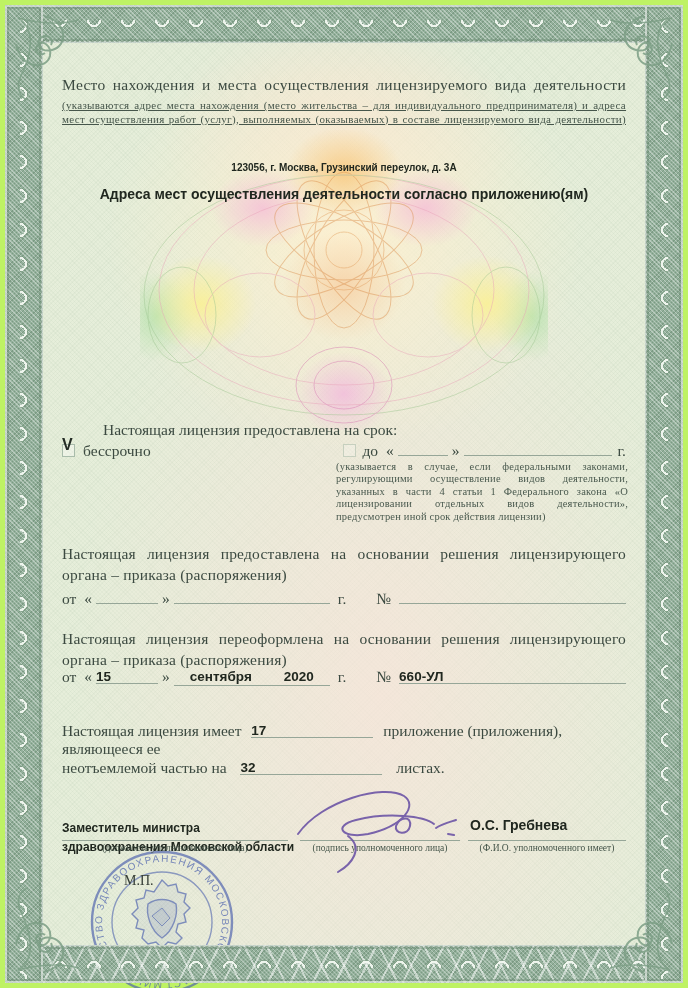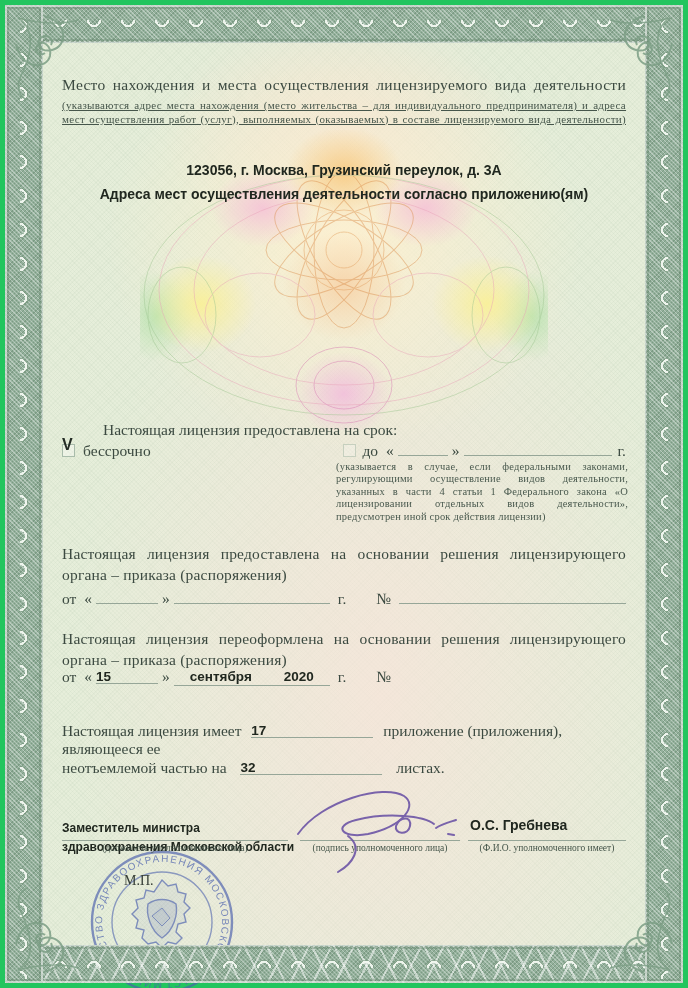--- a/index.html
+++ b/index.html
@@ -1,18 +1,18 @@
 <!DOCTYPE html>
 <html style="--border_green: #93b09b; --interior_green: #e6eeda; --text_main: #3c4a41; --text_bold: #20271f; --line_gray: #96a698; --stamp_blue: #4d62ae; --signature_purple: #6d55a6;"><head>
 <meta charset="utf-8">
 <style>
   html,body{margin:0;padding:0;background:#888;}
   .page{
     position:relative;width:688px;height:988px;margin:0 auto;
-    background:#22c55e;overflow:hidden;
+    background:#bef264;overflow:hidden;
     font-family:"Liberation Serif", serif;color:var(--text_main,#3c4a41);
   }
   
   .band{position:absolute;z-index:6;background-color:var(--border_green,#93b09b);
     background-image:
       repeating-linear-gradient(45deg, rgba(255,255,255,.35) 0 1px, transparent 1px 3px),
       repeating-linear-gradient(-45deg, rgba(80,115,88,.35) 0 1px, transparent 1px 3px);
     box-shadow: inset 0 0 0 2px rgba(255,255,255,.55), inset 0 0 0 4px rgba(96,130,102,.35);
   }
   .band-top{top:5px;left:5px;right:5px;height:38px;}
@@ -73,21 +73,21 @@
       radial-gradient(ellipse 75px 65px at 50% 88%, rgba(242,185,220,.8), rgba(242,185,220,0) 65%);
   }
   .rosette svg{position:absolute;inset:0;width:100%;height:100%;opacity:.45;}
   
   .abs{position:absolute;z-index:3;}
   .heading{left:62px;top:76px;width:564px;font-size:15.5px;letter-spacing:.3px;
     text-align:justify;text-align-last:justify;}
   .subtext{left:62px;top:99px;width:564px;font-size:11px;line-height:13.6px;
     letter-spacing:.3px;color:#46564b;text-align:justify;text-align-last:justify;text-decoration:underline;}
   .sans-b{font-family:"Liberation Sans", sans-serif;font-weight:bold;color:var(--text_bold,#20271f);}
-  .address{left:62px;top:162px;width:564px;text-align:center;font-size:14px;}
+  .address{left:62px;top:162px;width:564px;text-align:center;font-size:10px;}
   .addr-note{left:62px;top:186px;width:564px;text-align:center;font-size:14px;}
   .term-label{left:62px;top:421px;width:400px;font-size:15.5px;margin-left:41px;}
   .term-row{left:62px;top:440px;width:564px;display:flex;align-items:baseline;font-size:15.5px;}
   .cbx{display:inline-block;width:11px;height:11px;border:1px solid #a9bcab;
     background:rgba(255,255,255,.35);position:relative;top:1px;}
   .cbx .mark{position:absolute;left:-1px;top:-9px;font-family:"Liberation Sans",sans-serif;
     font-weight:bold;font-size:16px;color:#242c25;}
   .blank{display:inline-block;border-bottom:1px solid var(--line_gray,#96a698);
     height:15px;vertical-align:baseline;text-align:left;}
   .footnote{left:336px;top:461px;width:292px;font-size:10.5px;line-height:12.4px;
@@ -196,20 +196,21 @@
     <span style="margin-left:8px;">«</span>
     <span class="blank" style="width:62px;margin:0 4px;"><span class="val">15</span></span>
     <span>»</span>
     <span class="blank" style="width:156px;margin:0 8px 0 4px;display:inline-flex;justify-content:space-around;align-items:baseline;">
       <span class="val">сентября</span>
       <span class="val">2020</span>
     </span>
     <span>г.</span>
     <span style="width:30px;"></span>
     <span>№</span>
+    <span class="blank" style="flex:1;margin-left:8px;"><span class="val">660-УЛ</span></span>
   </div>
 
   <div class="abs attach1">
     <span>Настоящая лицензия имеет</span>
     <span class="blank" style="width:122px;margin:0 6px;"><span class="val">17</span></span>
     <span>приложение (приложения), являющееся ее</span>
   </div>
   <div class="abs attach2">
     <span>неотъемлемой частью на</span>
     <span class="blank" style="width:142px;margin:0 10px;"><span class="val">32</span></span>

